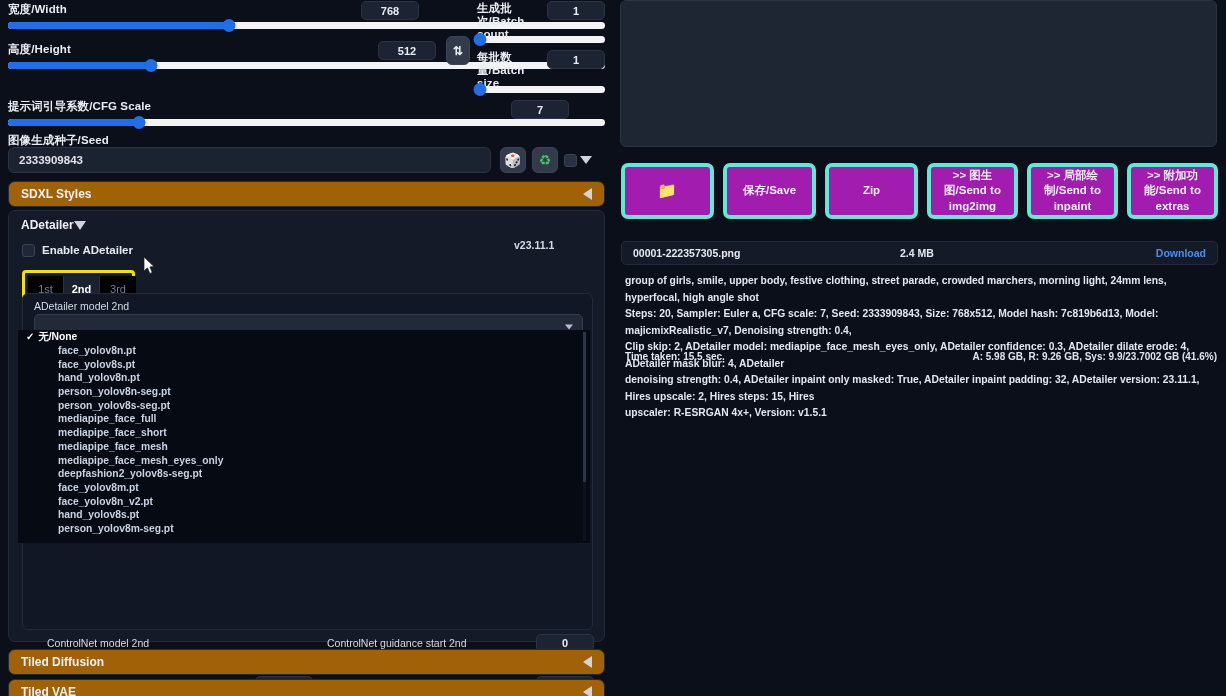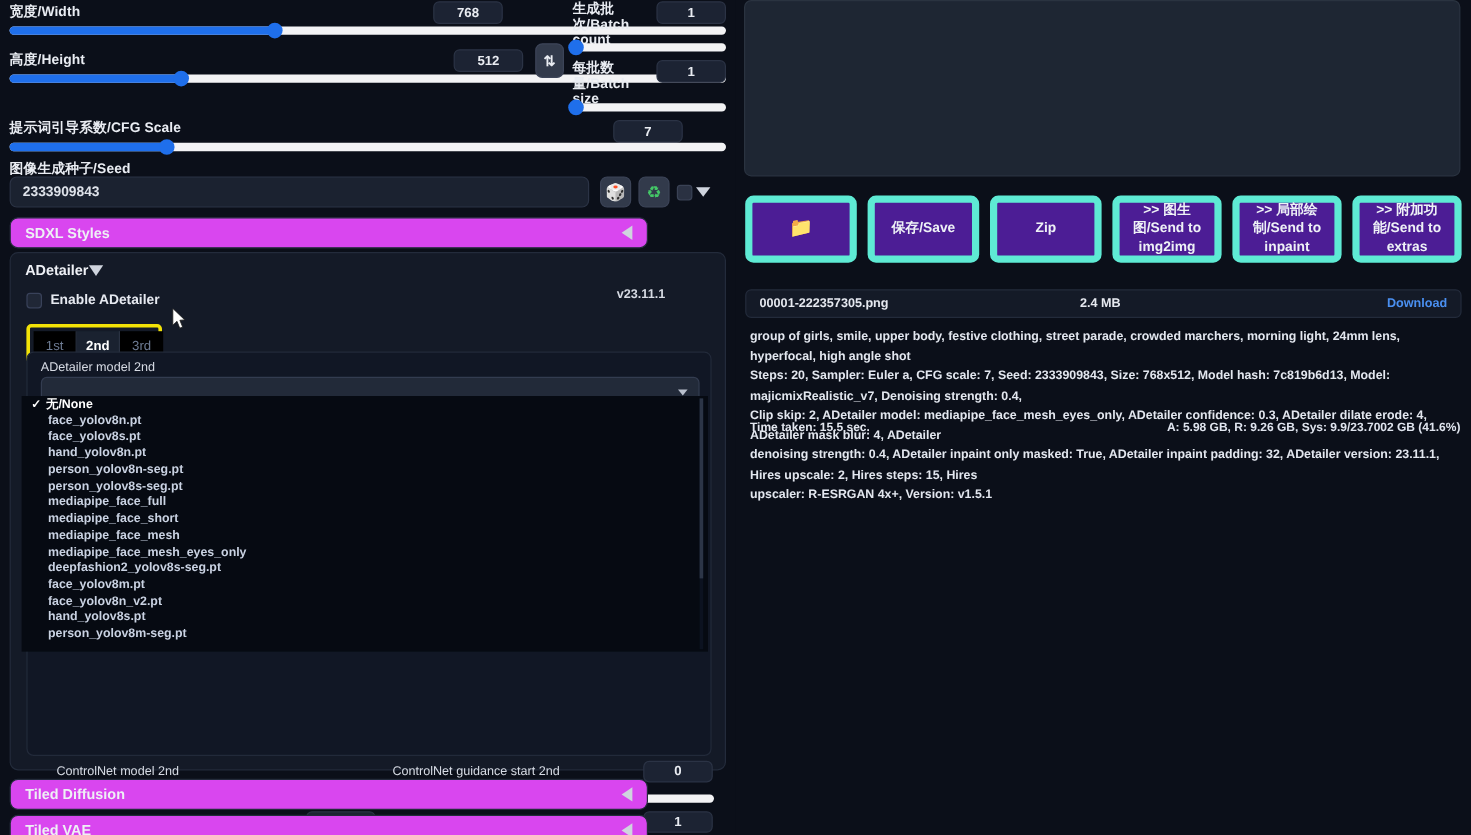--- a/index.html
+++ b/index.html
@@ -62,22 +62,22 @@
     background: #2a3142; border: 1px solid #3a4255;
   }
   .caret-down {
     position: absolute; width: 0; height: 0;
     border-left: 6px solid transparent; border-right: 6px solid transparent;
     border-top: 8px solid #cfd4de;
   }
 
   
   .accordion {
-    position: absolute; left: 8px; width: 532px;
-    background: #d946ef; border: 1px solid #232b3b; border-radius: 7px;
+    position: absolute; left: 8px; width: 597px;
+    background: #a16207; border: 1px solid #232b3b; border-radius: 7px;
   }
   .acc-head {
     height: 100%; display: flex; align-items: center; justify-content: space-between;
     padding: 0 12px;
   }
   .acc-title { font-size: 12px; font-weight: bold; color: #eef0f5; }
   .tri-left {
     width: 0; height: 0; border-top: 6px solid transparent;
     border-bottom: 6px solid transparent; border-right: 9px solid #cfd4de;
   }
@@ -141,21 +141,21 @@
   }
 
   
   .optlist {
     position: absolute; left: 18px; top: 330px; width: 572px; height: 213px;
     background: #060a12; overflow: hidden;
   }
   .opt {
     height: 13.7px; display: flex; align-items: center;
     font-size: 10.3px; color: #c9d2e2; font-weight: bold;
-    padding-left: 22px; white-space: nowrap;
+    padding-left: 40px; white-space: nowrap;
   }
   .opt.sel { color: #ffffff; padding-left: 8px; }
   .opt.sel .tick { margin-right: 4px; font-size: 10px; }
   .optscroll {
     position: absolute; right: 4px; top: 2px; width: 3px; height: 209px;
     background: #0c1220;
   }
   .optscroll i {
     position: absolute; left: 0; top: 0; width: 3px; height: 150px;
     background: #2c3547; display: block;
@@ -169,21 +169,21 @@
   .cursor { position: absolute; left: 143px; top: 257px; width: 12px; height: 18px; }
 
   
   .right { width: 613px; height: 696px; position: relative; background: #0b0f19; }
   .preview {
     position: absolute; left: 7px; top: 0px; width: 597px; height: 147px;
     background: #1e2633; border: 1px solid #2a3340; border-radius: 6px;
   }
   .btnrow { position: absolute; left: 8px; top: 163px; display: flex; gap: 9px; }
   .bigbtn {
-    width: 93px; height: 56px; background: #4c1d95; border: 6px solid #5eead4;
+    width: 93px; height: 56px; background: #a21caf; border: 4px solid #5eead4;
     border-radius: 7px; display: flex; align-items: center; justify-content: center;
     text-align: center; font-size: 11.5px; font-weight: bold; color: #eef1f6;
     line-height: 1.35; padding: 0 4px;
   }
   .bigbtn.folder { font-size: 16px; color: #e8b33c; }
   .bigbtn.wide { width: 91px; }
 
   .fileinfo {
     position: absolute; left: 8px; top: 241px; width: 597px; height: 24px;
     background: #141a27; border: 1px solid #232b3b; border-radius: 5px;

